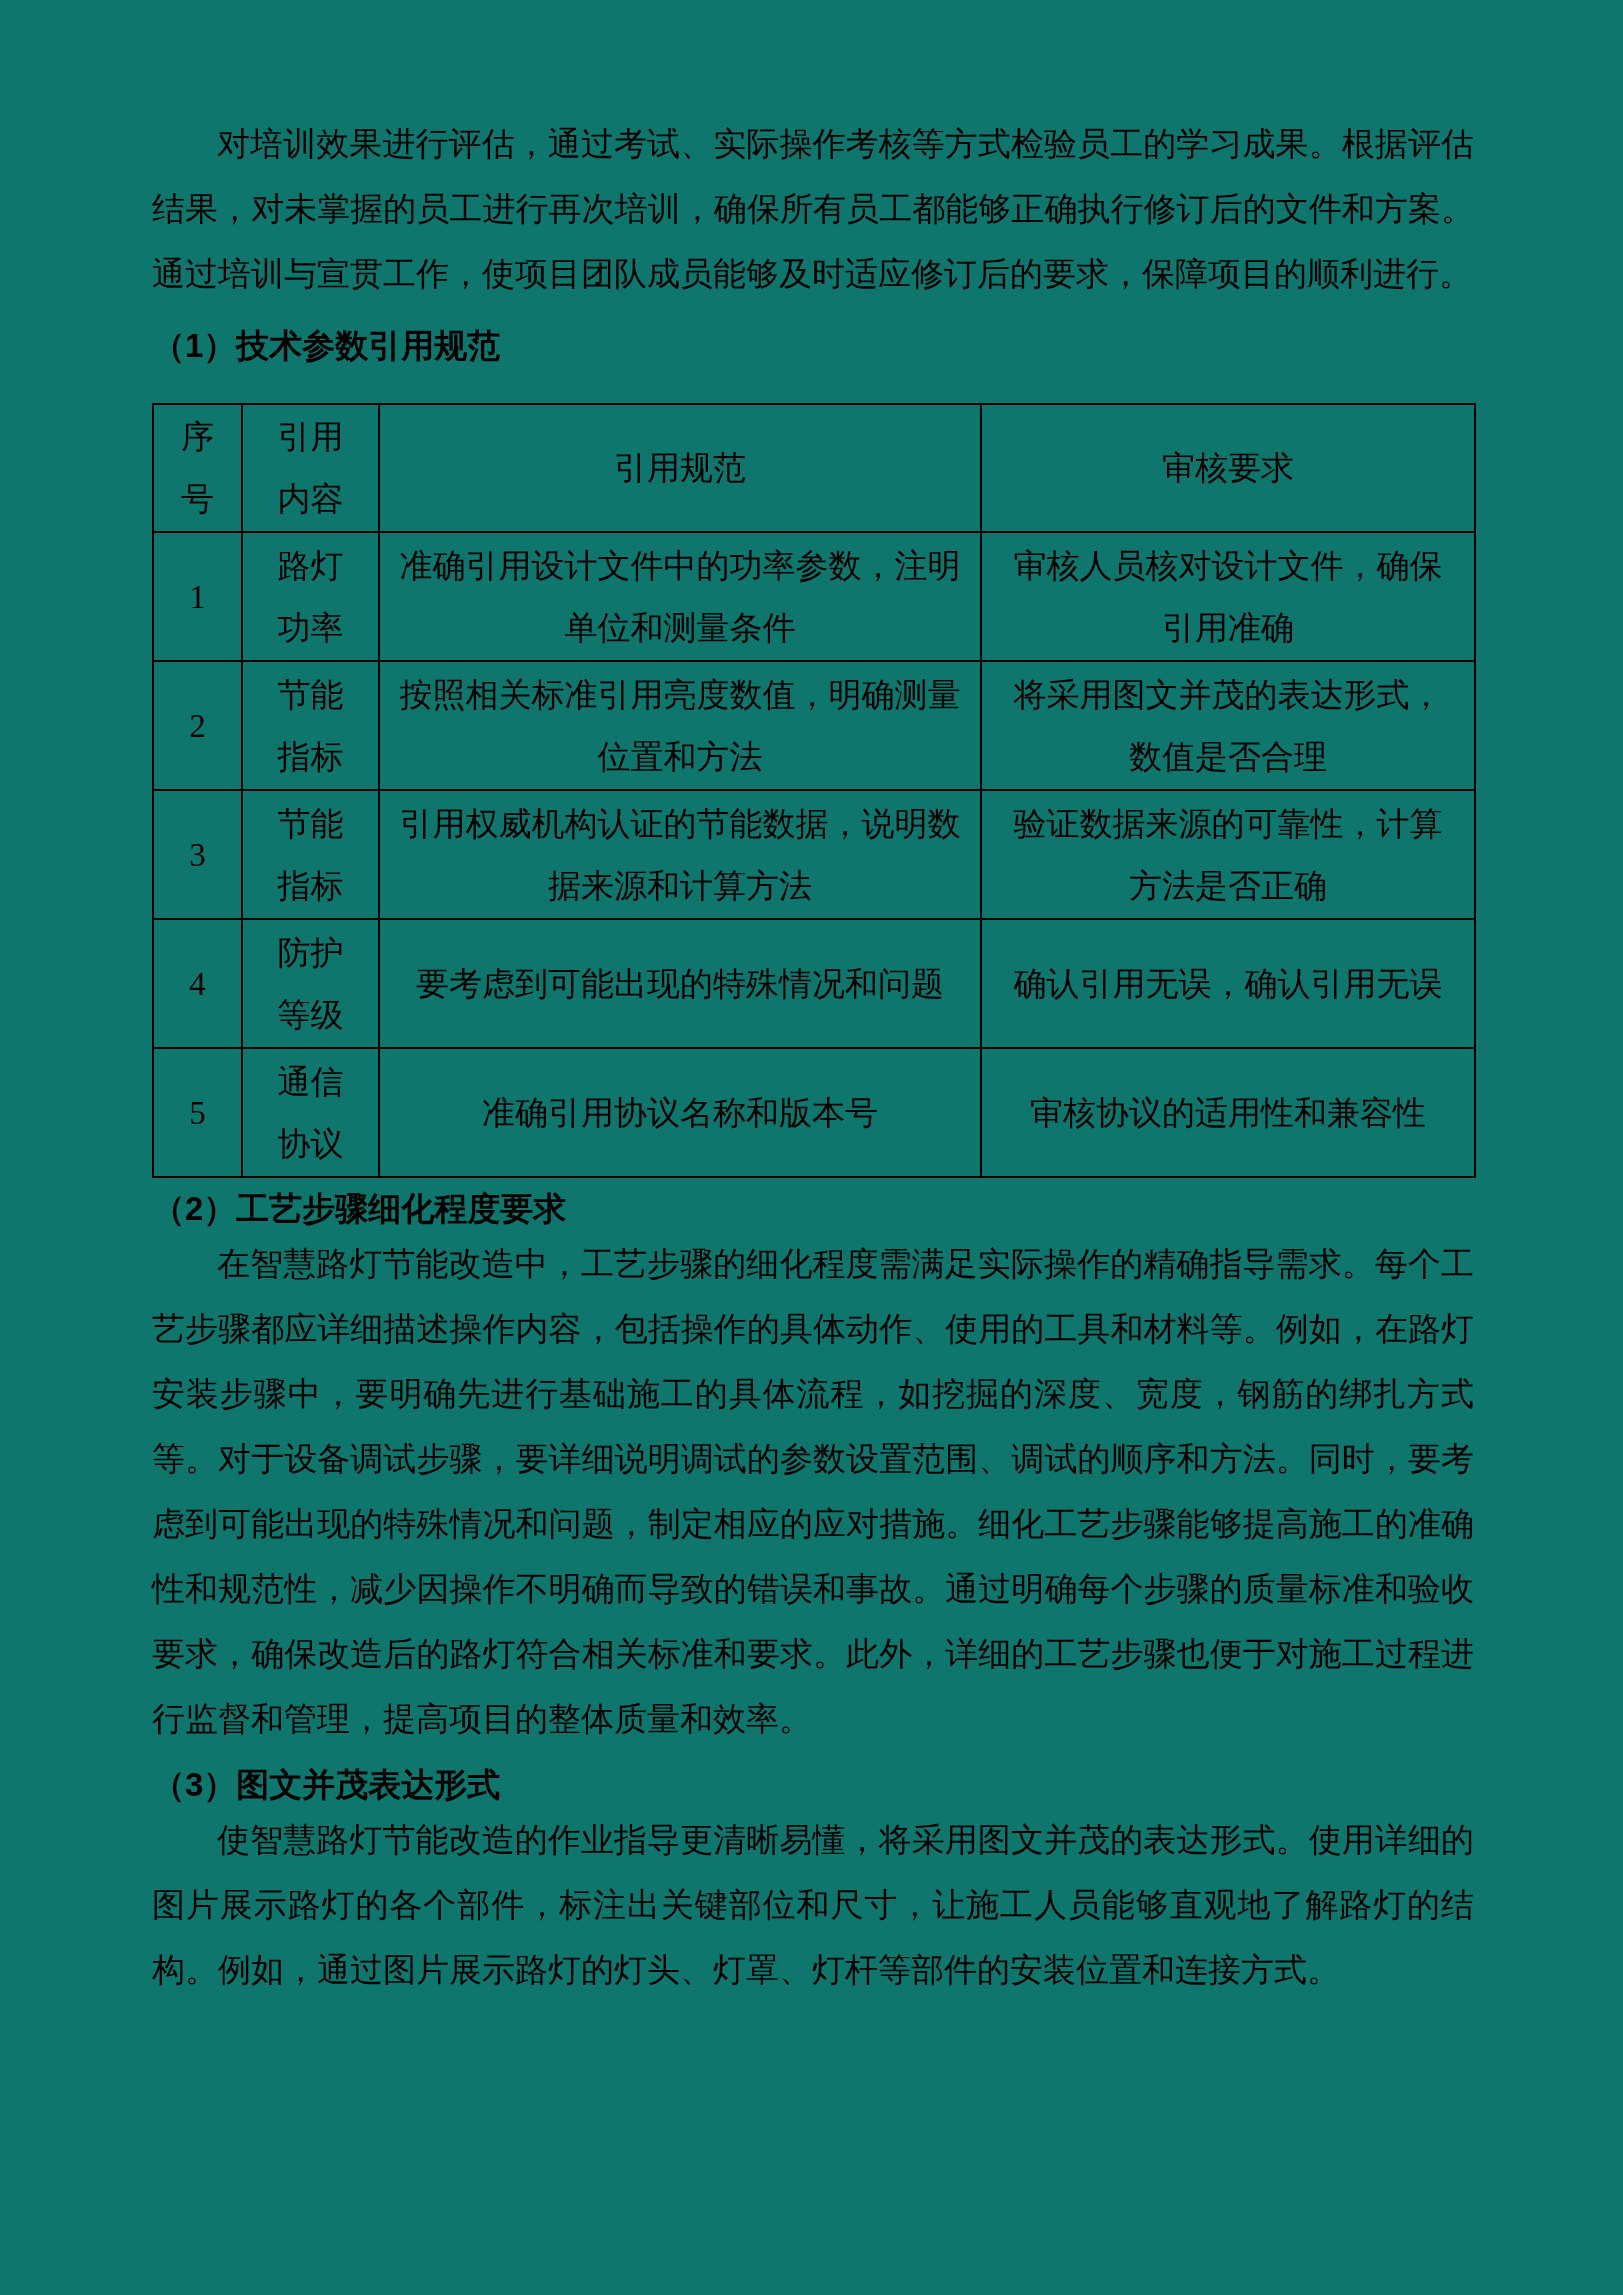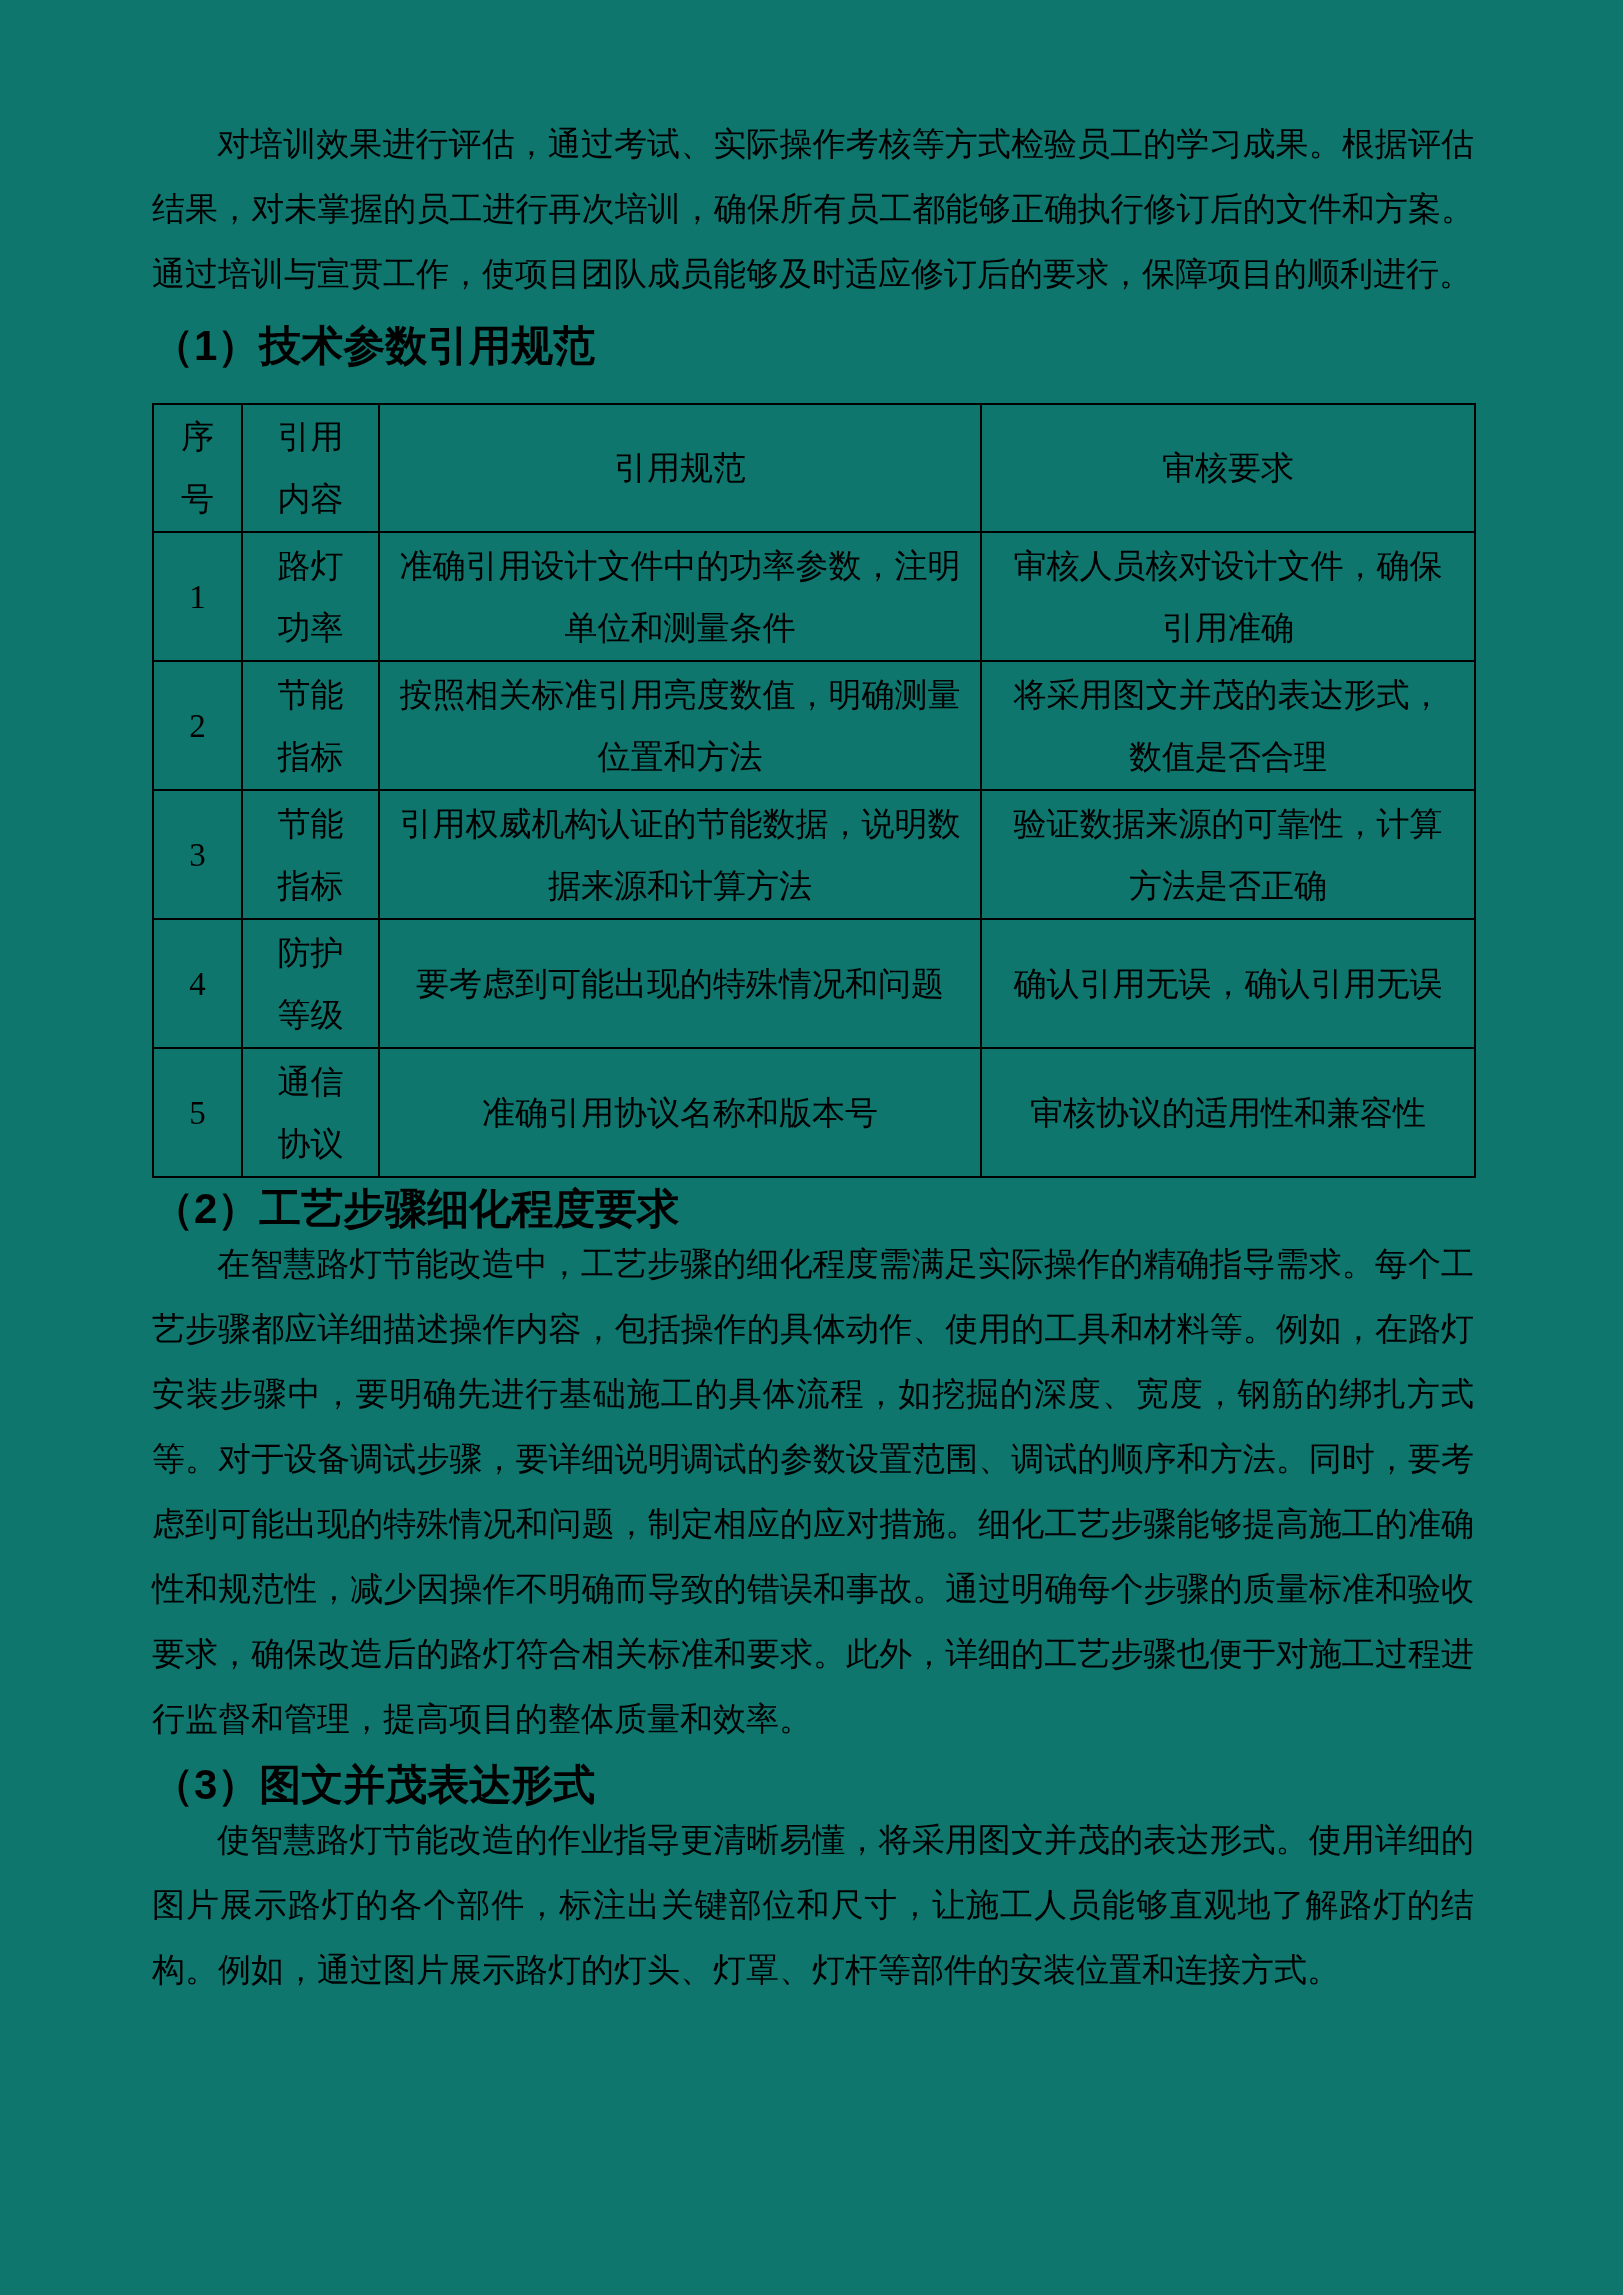--- a/index.html
+++ b/index.html
@@ -35,21 +35,21 @@
     font-size: 37px;
     line-height: 49px;
     margin-top: 16.4px;
   }
   .h-sub {
     font-size: 33px;
     line-height: 46px;
     margin-top: 16.4px;
   }
   .h-item {
-    font-size: 42px;
+    font-size: 33px;
     line-height: 46px;
     margin-top: 16.4px;
   }
   .h-item2 { margin-top: 7.9px; }
   .h-item3 { margin-top: 9.8px; }
   table.spec {
     border-collapse: collapse;
     table-layout: fixed;
     width: 1322px;
     margin-top: 34px;

